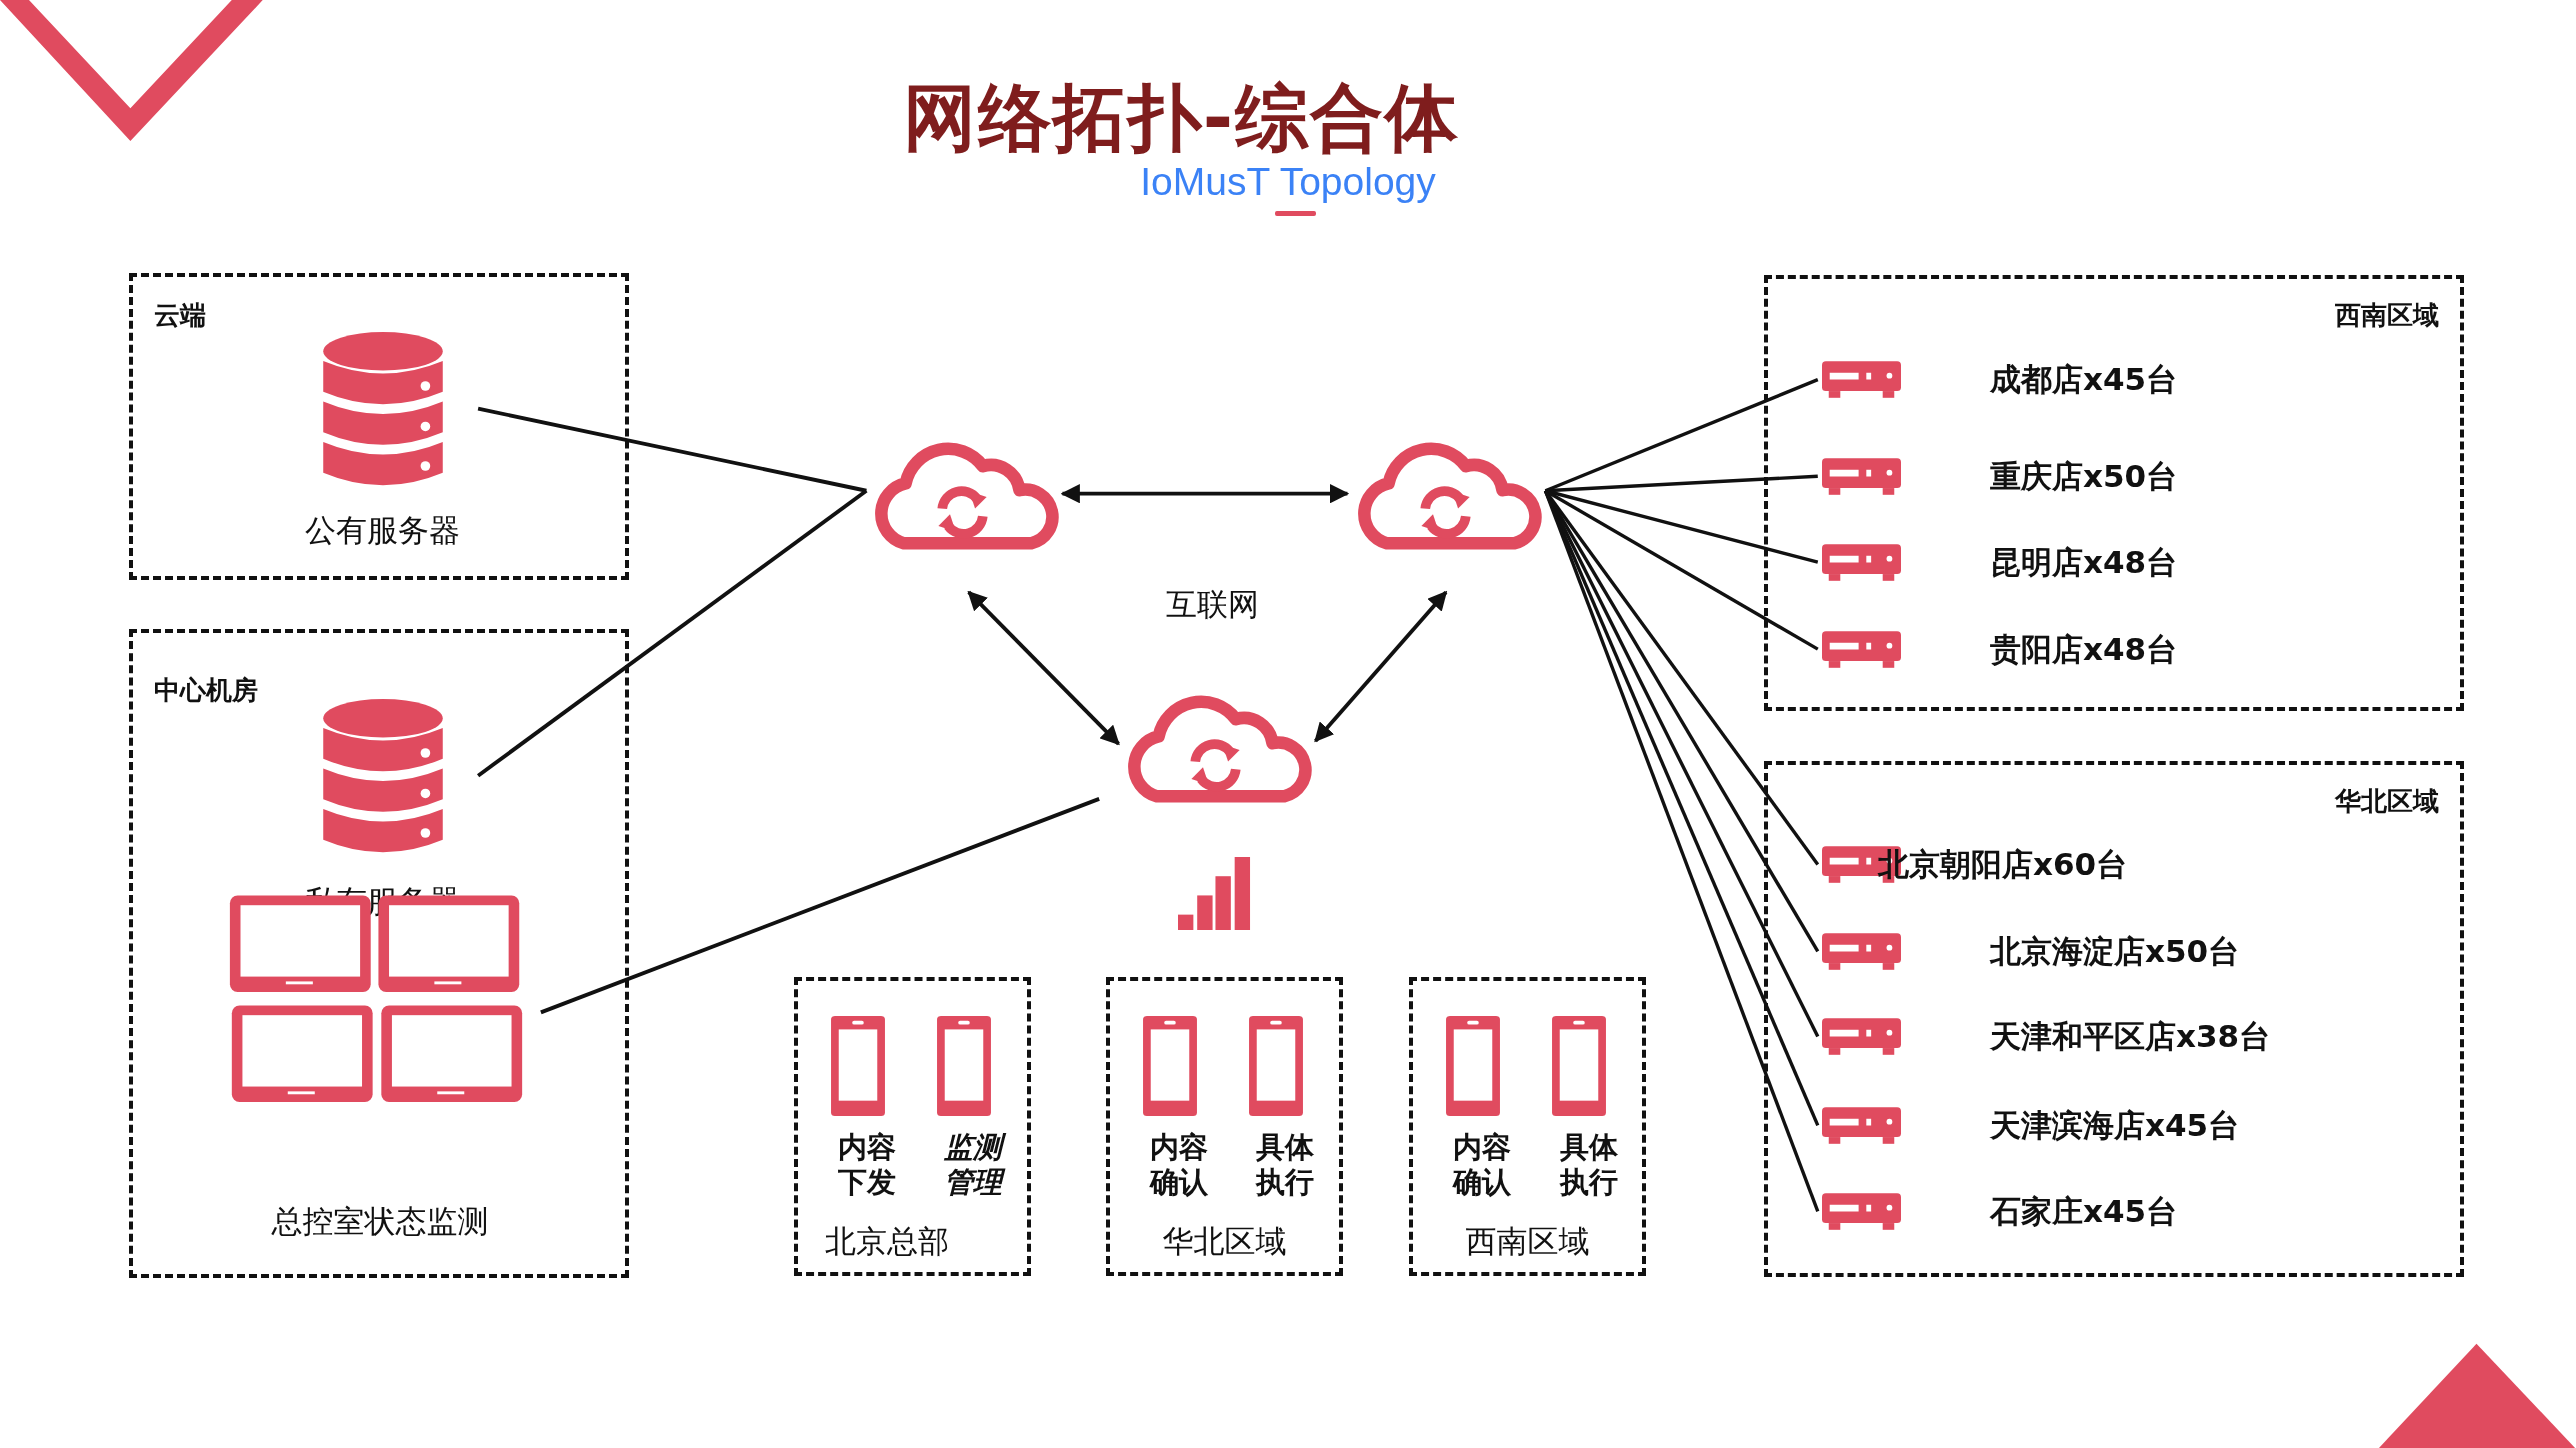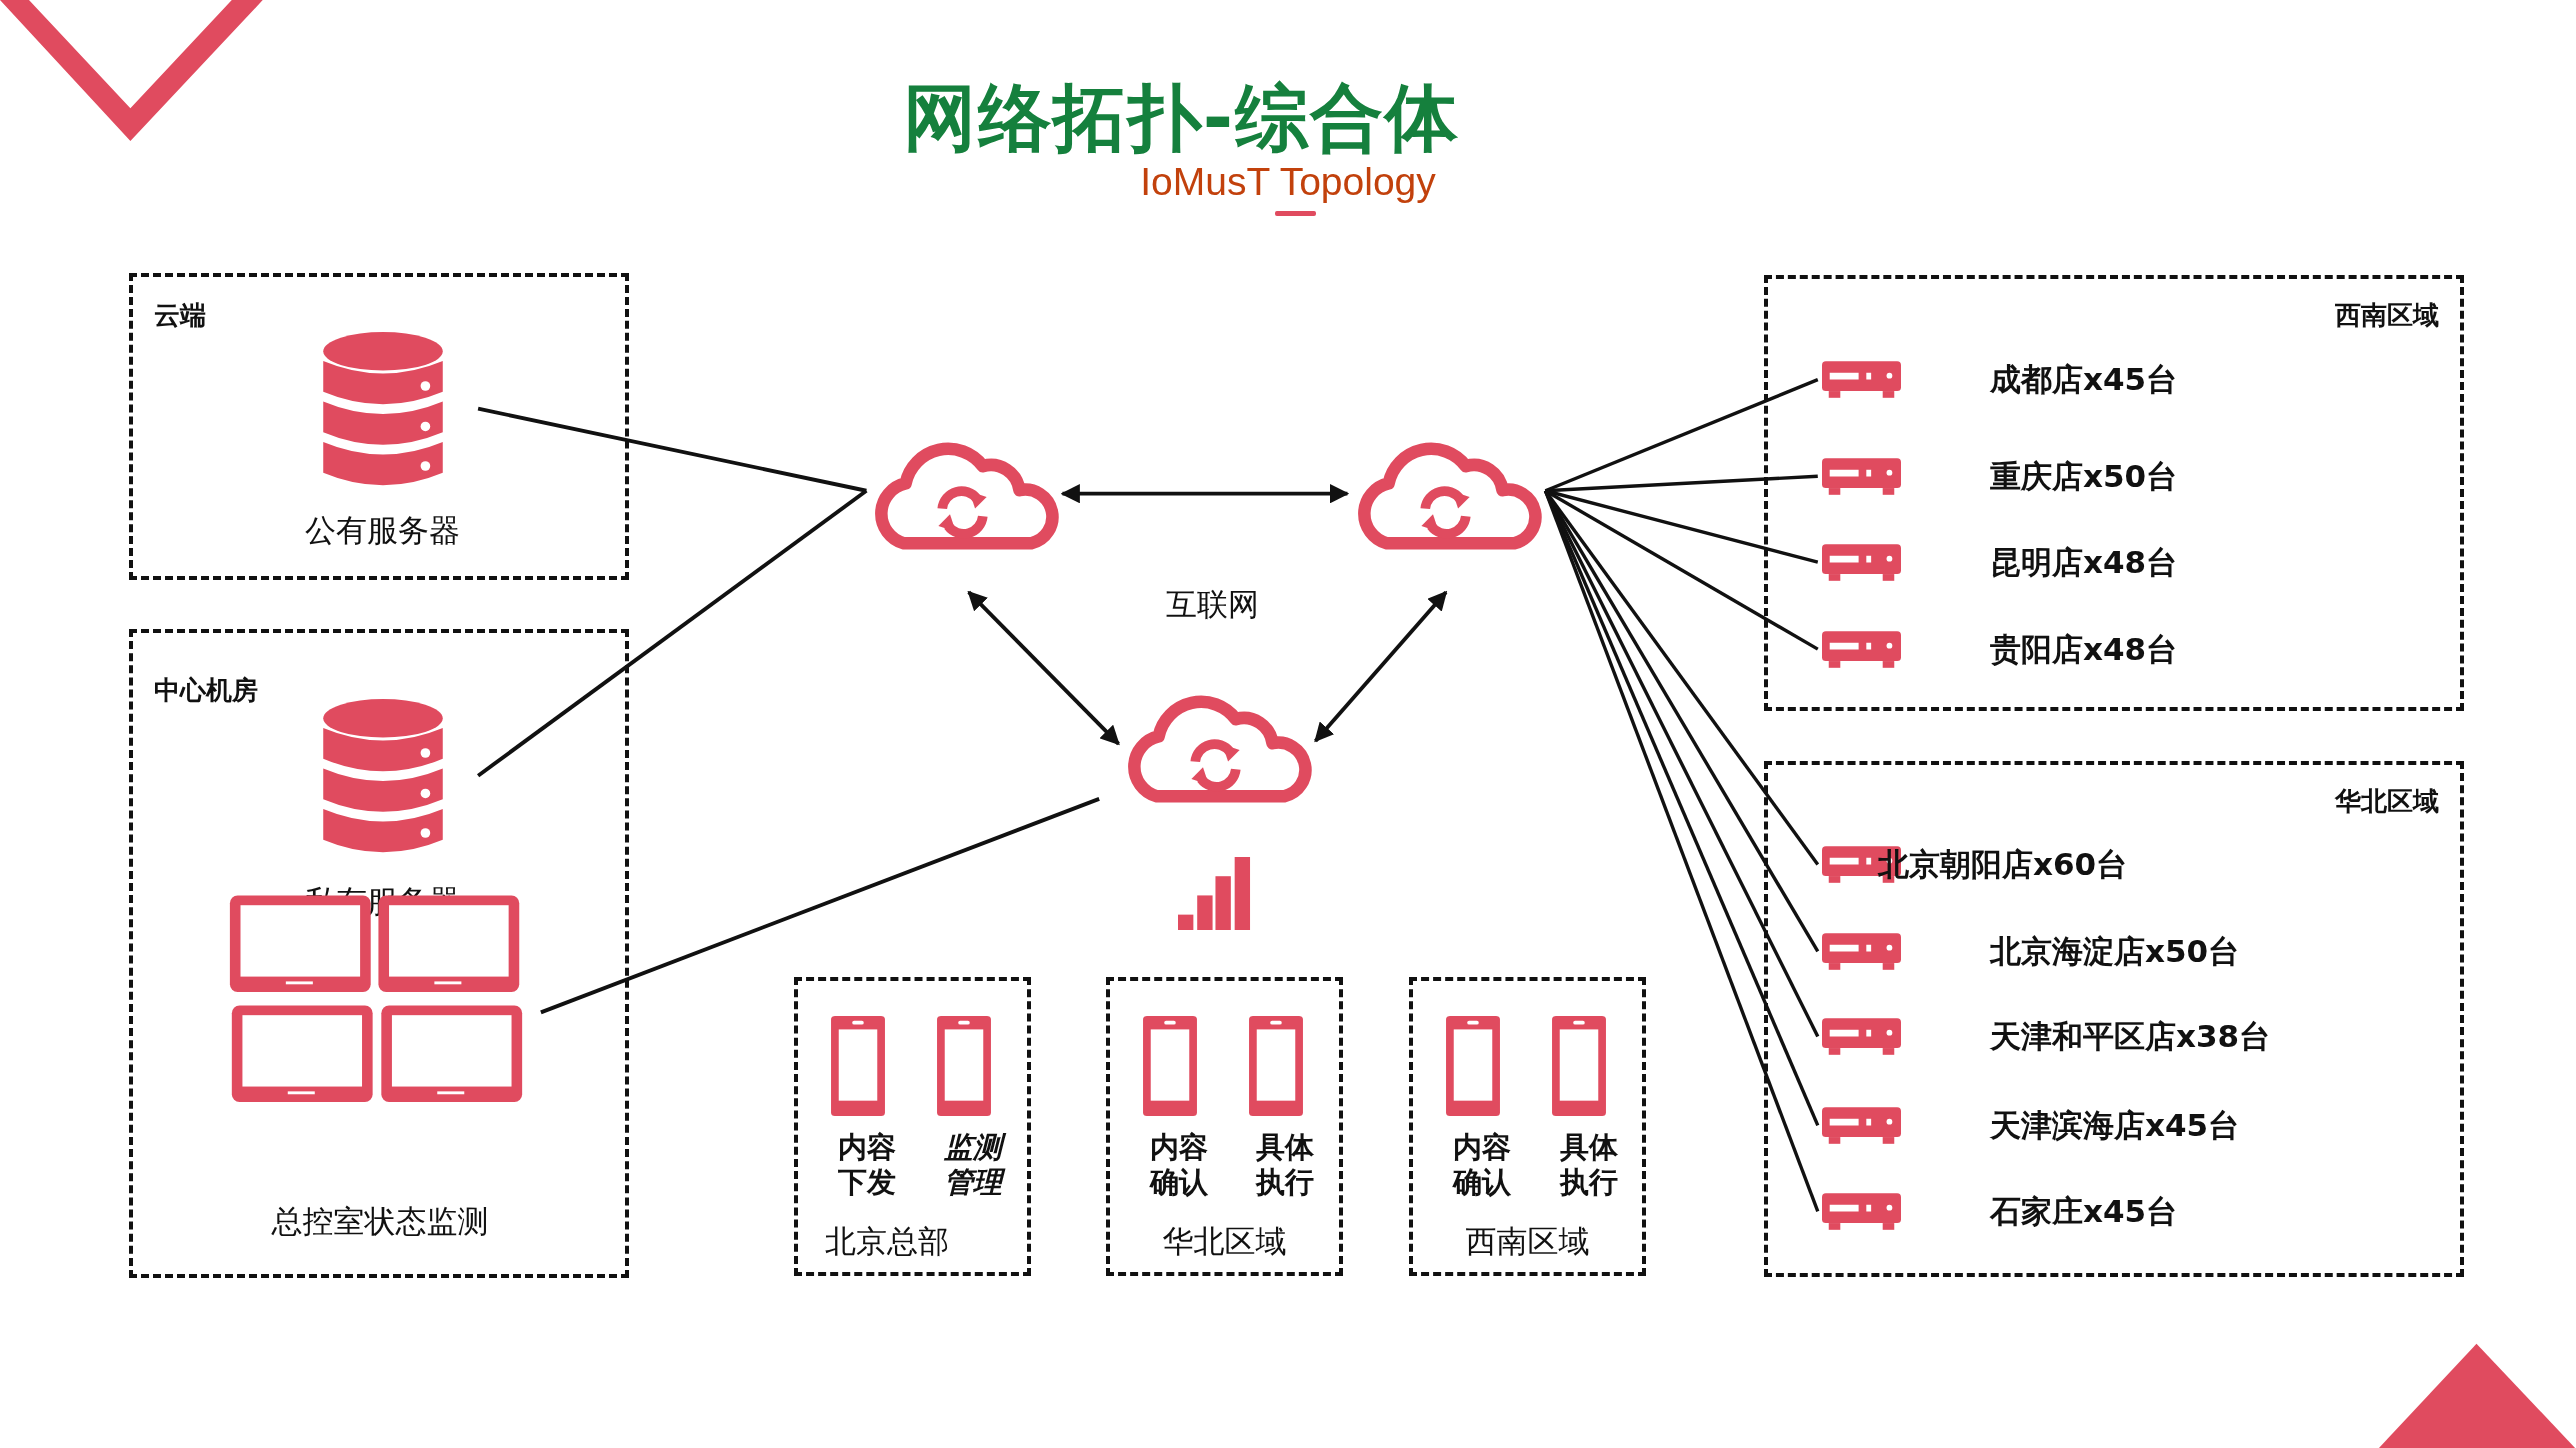--- a/index.html
+++ b/index.html
@@ -1,21 +1,21 @@
 <!DOCTYPE html>
 <html><head>
 <meta charset="utf-8">
 <style>
   html, body { margin: 0; padding: 0; background: #ffffff; }
   body { width: 2576px; height: 1449px; position: relative; overflow: hidden;
          font-family: "DejaVu Sans", "Liberation Sans", sans-serif; color: #111; }
   .abs { position: absolute; }
   .title { left: 0; width: 2363px; top: 70px; text-align: center; font-size: 73px; font-weight: bold;
-           color: #15803d; letter-spacing: 1.9px; }
-  .subtitle { left: 0; width: 2576px; top: 160px; text-align: center; font-size: 39px; color: #c2410c;
+           color: #7f1d1d; letter-spacing: 1.9px; }
+  .subtitle { left: 0; width: 2576px; top: 160px; text-align: center; font-size: 39px; color: #3b82f6;
               font-family: "Liberation Sans", sans-serif; }
   .title-underline { left: 1275px; top: 211px; width: 41px; height: 4.8px; background: #E04B5F; border-radius: 1.9px; }
   .box { position: absolute; border: 4.8px dashed #111; box-sizing: border-box; }
   .box-label { position: absolute; font-weight: bold; font-size: 26px; text-align: right; }
   .lbl { position: absolute; font-weight: normal; font-size: 31px; text-align: center; white-space: nowrap; }
   .store-label { position: absolute; font-weight: bold; font-size: 31px; white-space: nowrap; }
   .small-lbl { position: absolute; font-weight: bold; font-size: 29px; line-height: 35px; text-align: right; width: 77px; }
   svg.overlay { position: absolute; left: 0; top: 0; }
 </style>
 </head>

